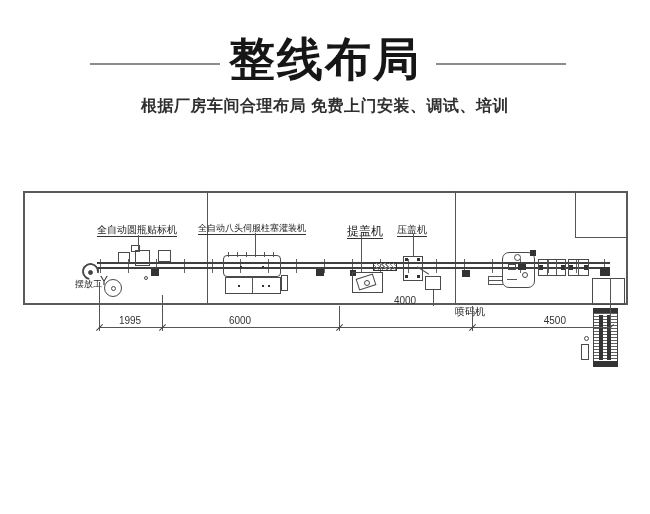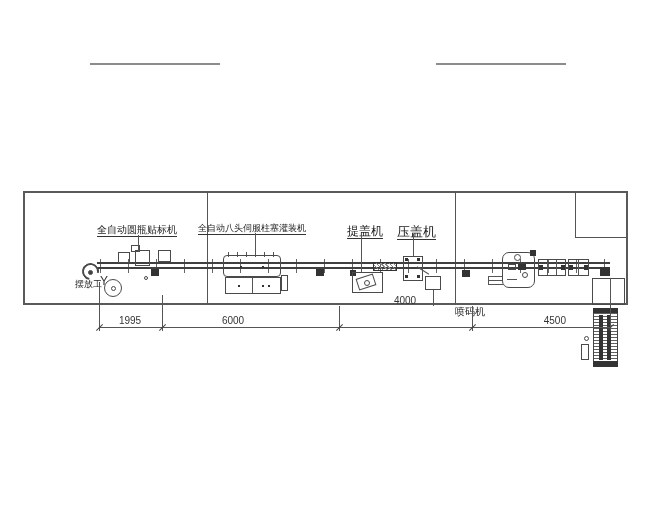--- a/index.html
+++ b/index.html
@@ -29,20 +29,22 @@
     background:repeating-linear-gradient(180deg,#606060 0 1px,#ffffff 1px 3px);
     border-left:1px solid #444;border-right:1px solid #444;box-sizing:border-box;}
 </style>
 </head>
 <body>
 
 <div id="page">
 
   <div class="abs title-rule" style="left:90px;width:130px;"></div>
   <div class="abs title-rule" style="left:436px;width:130px;"></div>
+  <div class="abs" id="page-title">整线布局</div>
+  <div class="abs" id="subtitle">根据厂房车间合理布局 免费上门安装、调试、培训</div>
 
   <div class="abs" style="left:23px;top:191px;width:605px;height:114px;border:2px solid #5a5a5a;box-sizing:border-box;"></div>
   <div class="abs ln" style="left:207px;top:191px;width:1px;height:114px;"></div>
   <div class="abs ln" style="left:455px;top:191px;width:1px;height:114px;"></div>
   <div class="abs ln" style="left:575px;top:191px;width:1px;height:47px;"></div>
   <div class="abs ln" style="left:575px;top:237px;width:53px;height:1px;"></div>
 
   <div class="abs" id="conv-ticks"></div>
   <div class="abs" id="conv-rails"></div>
 
@@ -124,35 +126,35 @@
 
   <div class="abs mlabel" style="left:97px;top:225px;">全自动圆瓶贴标机</div>
   <div class="abs ln" style="left:138px;top:235px;width:1px;height:17px;"></div>
 
   <div class="abs mlabel" style="left:198px;top:224px;font-size:9px;">全自动八头伺服柱塞灌装机</div>
   <div class="abs ln" style="left:255px;top:233px;width:1px;height:22px;"></div>
 
   <div class="abs mlabel" style="left:347px;top:225px;font-size:12px;">提盖机</div>
   <div class="abs ln" style="left:361px;top:234px;width:1px;height:38px;"></div>
 
-  <div class="abs mlabel" style="left:397px;top:225px;font-size:13px;">压盖机</div>
+  <div class="abs mlabel" style="left:397px;top:225px;font-size:10px;">压盖机</div>
   <div class="abs ln" style="left:413px;top:234px;width:1px;height:22px;"></div>
 
   <div class="abs ln" style="left:433px;top:290px;width:1px;height:16px;"></div>
   <div class="abs mlabel" style="left:419px;top:307px;border-bottom:none;padding-left:36px;">喷码机</div>
 
   <div class="abs ln" style="left:99px;top:282px;width:1px;height:49px;"></div>
   <div class="abs ln" style="left:162px;top:295px;width:1px;height:36px;"></div>
   <div class="abs ln" style="left:339px;top:306px;width:1px;height:25px;"></div>
   <div class="abs ln" style="left:472px;top:306px;width:1px;height:25px;"></div>
   <div class="abs ln" style="left:610px;top:278px;width:1px;height:53px;"></div>
   <div class="abs ln" style="left:99px;top:327px;width:512px;height:1px;"></div>
   <div class="abs slash" style="left:95px;top:327px;"></div>
   <div class="abs slash" style="left:158px;top:327px;"></div>
   <div class="abs slash" style="left:335px;top:327px;"></div>
   <div class="abs slash" style="left:468px;top:327px;"></div>
   <div class="abs slash" style="left:606px;top:327px;"></div>
   <div class="abs dimtxt" style="left:105px;top:316px;">1995</div>
-  <div class="abs dimtxt" style="left:208px;top:316px;text-align:center;">6000</div>
+  <div class="abs dimtxt" style="left:215px;top:316px;text-align:center;">6000</div>
   <div class="abs dimtxt" style="left:380px;top:296px;">4000</div>
   <div class="abs dimtxt" style="left:516px;top:316px;text-align:right;">4500</div>
 
 </div>
 
 </body></html>

